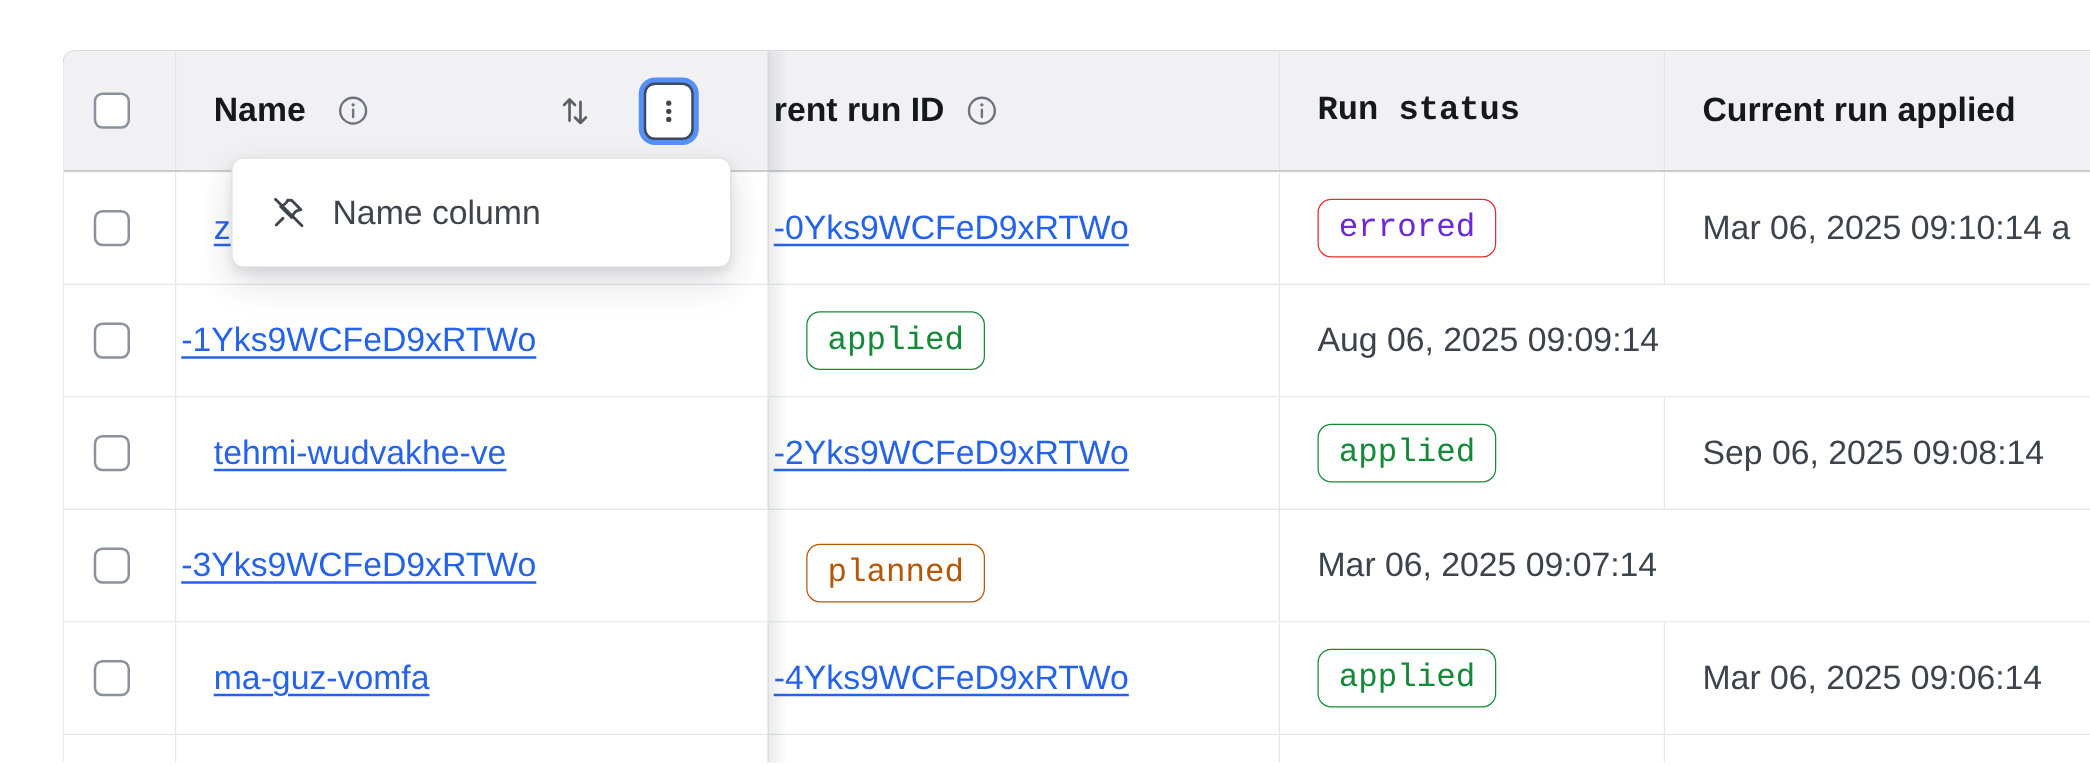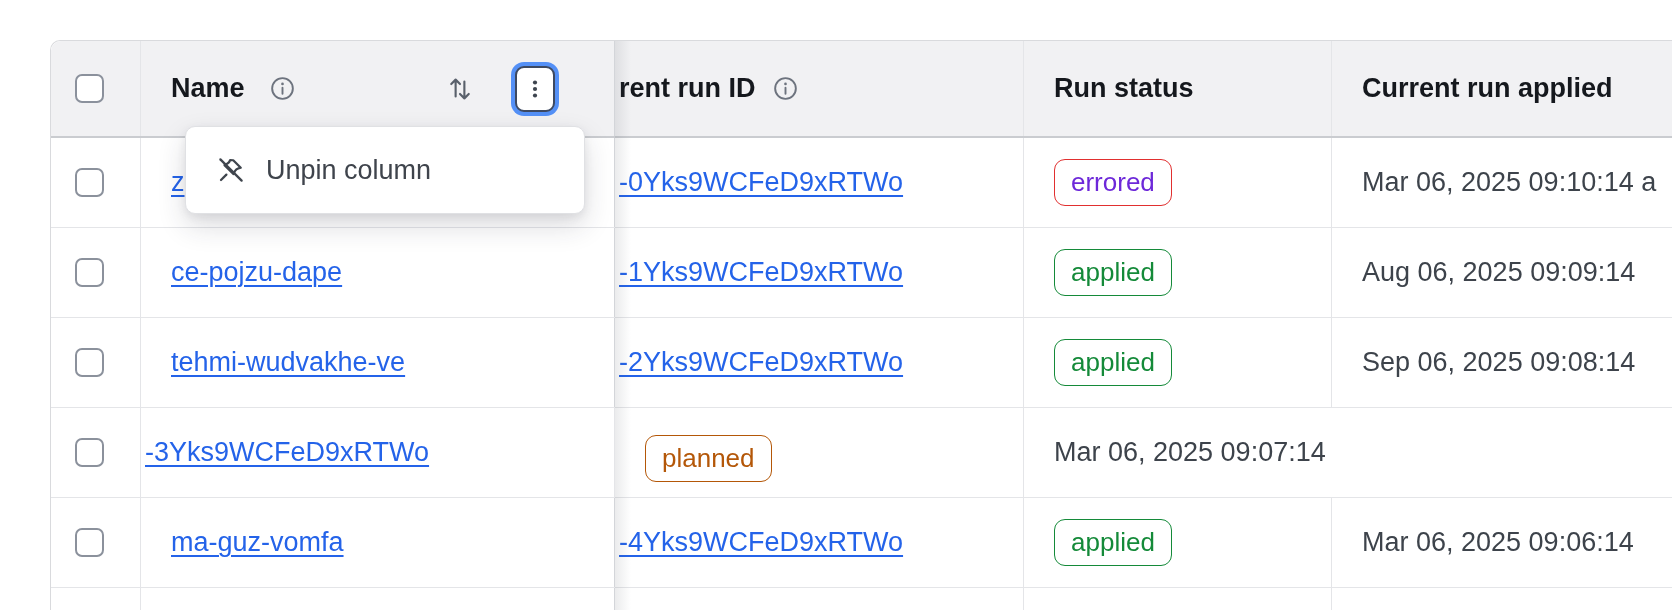--- a/index.html
+++ b/index.html
@@ -19,21 +19,21 @@
   .th:last-child { border-right:none; }
 
   .tr { height:90px; border-bottom:1px solid #e4e5e8; background:#fff; }
   .td { display:flex; align-items:center; border-right:1px solid #e4e5e8; overflow:hidden; }
   .td:last-child { border-right:none; }
 
   .c-select { justify-content:flex-start; padding-left:24px; }
   .c-name   { padding-left:30px; }
   .th.c-name{ padding-right:59px; gap:24px; }
   .c-runid  { padding-left:4px; gap:16px; }
-  .c-status { padding-left:30px; }
+  .c-status { padding-left:30px;font-family:Liberation Mono, monospace; }
   .c-applied{ padding-left:30px; }
 
   .td.c-name, .th.c-name { border-right:1px solid #d3d5d9; }
 
   .cb { width:29px; height:29px; border:2px solid #8b919c; border-radius:7px;
         background:#fff; flex:none; cursor:pointer; }
 
   .spacer { flex:1; }
   .iconbtn { display:flex; align-items:center; justify-content:center; background:none;
              border:none; cursor:pointer; padding:0; }
@@ -139,23 +139,20 @@
       </div>
     <div class="td c-applied">
         <span class="ts">Mar 06, 2025 09:10:14 a</span>
       </div>
   </div>
 
   <div class="tr grid">
     <div class="td c-select">
         <span class="cb"></span>
       </div>
-    <div class="td c-name">
-        <a class="link">ce-pojzu-dape</a>
-      </div>
     <div class="td c-runid">
         <a class="link">-1Yks9WCFeD9xRTWo</a>
       </div>
     <div class="td c-status">
         <span class="badge" style="color: rgb(20, 138, 57); border-color: rgb(20, 138, 57);">applied</span>
       </div>
     <div class="td c-applied">
         <span class="ts">Aug 06, 2025 09:09:14</span>
       </div>
   </div>
@@ -224,15 +221,15 @@
 
 <div class="popover">
   <div class="menu-item">
     <span>
       <svg width="30" height="30" viewBox="0 0 24 24" fill="none" stroke="#3f454d" stroke-width="1.8" stroke-linecap="round" stroke-linejoin="round">
         <path d="M13.8 4.2l6 6-1.9.5a4.4 4.4 0 0 0-2.7 2.1l-1.3 2.4-7.1-7.1 2.4-1.3a4.4 4.4 0 0 0 2.1-2.7z"></path>
         <path d="M8.3 15.7L4 20"></path>
         <path d="M3.5 3.5l17 17"></path>
       </svg>
     </span>
-    <span class="menu-item-label">Unpin column</span>
+    <span class="menu-item-label">Name column</span>
   </div>
 </div>
 
 </body></html>

